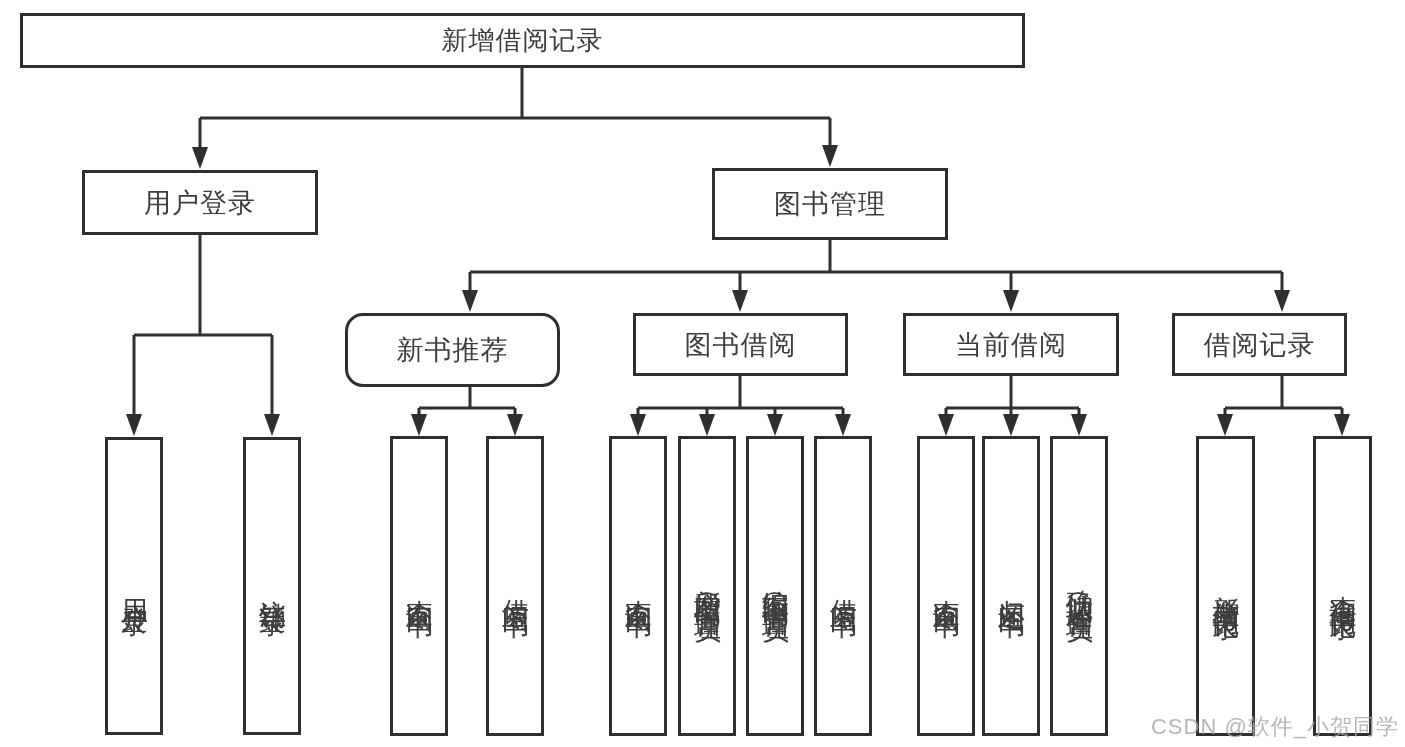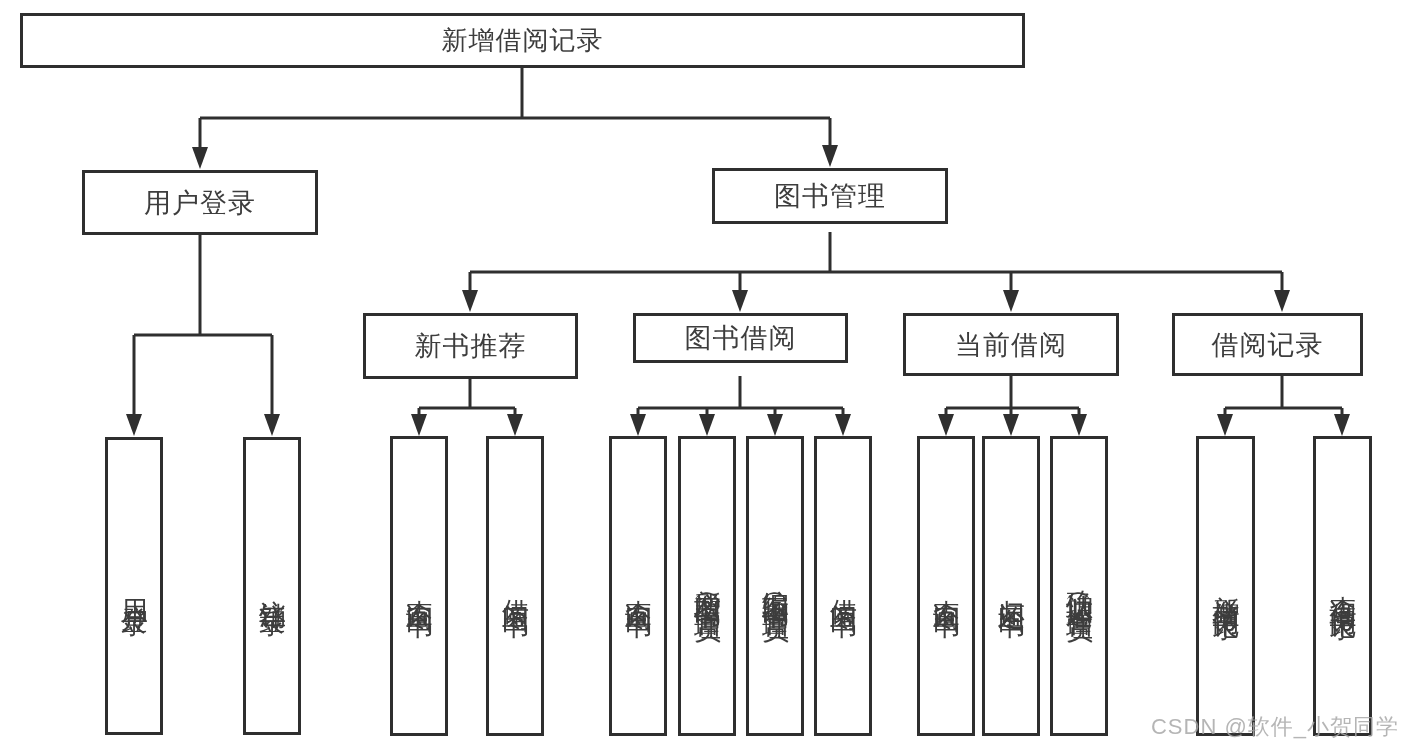--- a/index.html
+++ b/index.html
@@ -98,34 +98,34 @@
     </g>
   </svg>
 
   <div class="node root" style="left:20px;top:13px;width:1005px;height:55px;">
     <span class="hlabel">新增借阅记录</span>
   </div>
 
   <div class="node" style="left:82px;top:170px;width:236px;height:65px;">
     <span class="hlabel">用户登录</span>
   </div>
-  <div class="node" style="left:712px;top:168px;width:236px;height:56px;">
+  <div class="node" style="left:712px;top:168px;width:236px;height:72px;">
     <span class="hlabel">图书管理</span>
   </div>
 
-  <div class="node" style="left:363px;top:313px;width:215px;height:66px;">
+  <div class="node" style="left:345px;top:313px;width:215px;height:74px;border-radius:18px;">
     <span class="hlabel">新书推荐</span>
   </div>
-  <div class="node" style="left:633px;top:313px;width:215px;height:50px;">
+  <div class="node" style="left:633px;top:313px;width:215px;height:63px;">
     <span class="hlabel">图书借阅</span>
   </div>
   <div class="node" style="left:903px;top:313px;width:216px;height:63px;">
     <span class="hlabel">当前借阅</span>
   </div>
-  <div class="node" style="left:1172px;top:313px;width:191px;height:63px;">
+  <div class="node" style="left:1172px;top:313px;width:175px;height:63px;">
     <span class="hlabel">借阅记录</span>
   </div>
 
   <div class="vleaf" style="left:105px;top:437px;width:58px;height:298px;">
     <span class="vlabel">用户登录</span>
   </div>
   <div class="vleaf" style="left:243px;top:437px;width:58px;height:298px;">
     <span class="vlabel">注销登录</span>
   </div>
 

